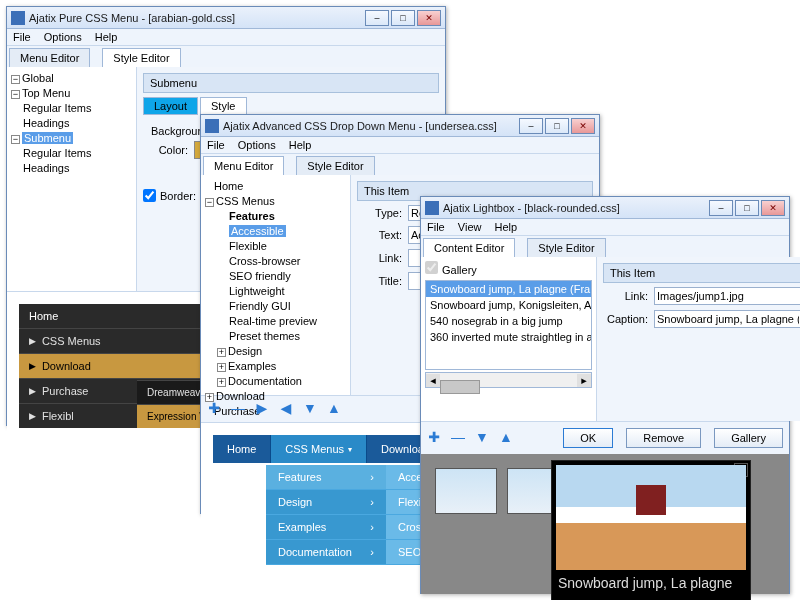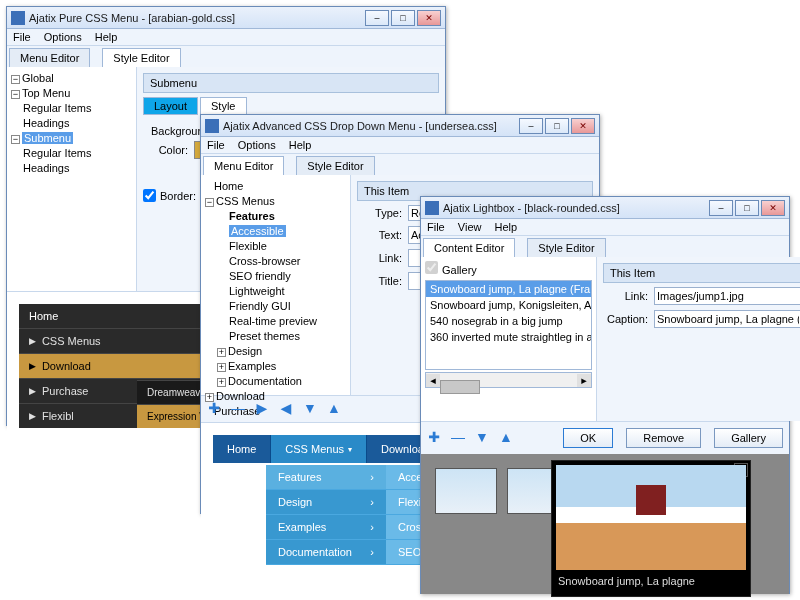--- a/index.html
+++ b/index.html
@@ -57,21 +57,21 @@
 .gallist .gi{padding:2px 4px;cursor:pointer;white-space:nowrap;overflow:hidden}
 .gallist .gi.sel{background:#5a9de8;color:#fff}
 .btnrow{display:flex;justify-content:flex-end;gap:13px;padding:6px;background:#eef4fc}
 .btn{padding:3px 16px;border:1px solid #7a98c0;background:linear-gradient(#fff,#e4ecf6);cursor:pointer}
 .btn.primary{border-color:#2b7bd4}
 .thumbs{background:#888;padding:14px;display:flex;gap:10px;position:relative;height:140px}
 .thumb{width:62px;height:46px;background:linear-gradient(#cde4f5,#e8f0f8);border:1px solid #555;cursor:pointer}
 .lightbox{position:absolute;left:130px;top:6px;width:200px;background:#000;border:1px solid #222;padding:4px}
 .lightbox .img{height:105px;background:linear-gradient(#b8d8f0 40%,#fff 40%,#fff 55%,#d89858 55%);position:relative}
 .lightbox .person{position:absolute;left:80px;top:20px;width:30px;height:30px;background:#802020}
-.lightbox .cap{color:#ddd;padding:5px 2px;font-size:11px}
+.lightbox .cap{color:#ddd;padding:5px 2px;font-size:14px}
 .lightbox .x{position:absolute;right:2px;top:2px;width:14px;height:14px;background:#000;color:#fff;border:1px solid #555;text-align:center;line-height:12px;cursor:pointer}
 .cbx{margin-right:4px}
 .combo{border:1px solid #9ab0ce;padding:1px 2px;background:#fff;display:flex;align-items:center}
 .combo .carr{margin-left:18px;font-size:8px}
 .hscroll{height:16px;border:1px solid #a0b8d8;background:#f0f0f0;display:flex;align-items:center;margin-top:2px}
 .hscroll .a{width:14px;text-align:center;background:#e0e0e0;cursor:pointer}
 .hscroll .tr{flex:1;position:relative}
 .hscroll .th{position:absolute;left:0;width:40px;height:14px;background:#c8c8c8;border:1px solid #999}
 </style>
 </head>

